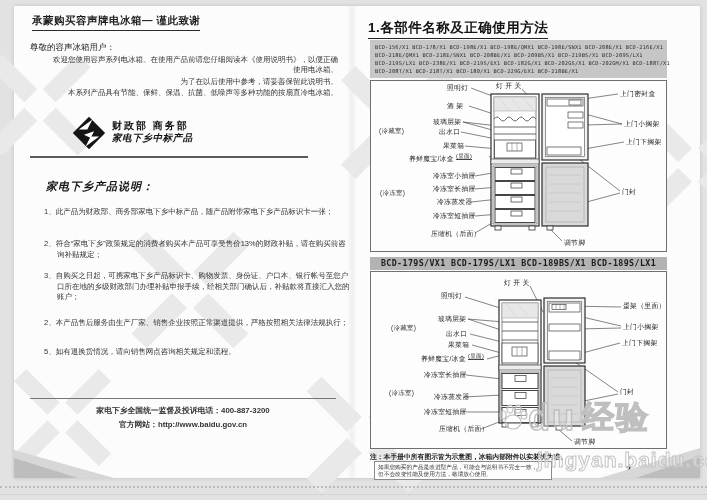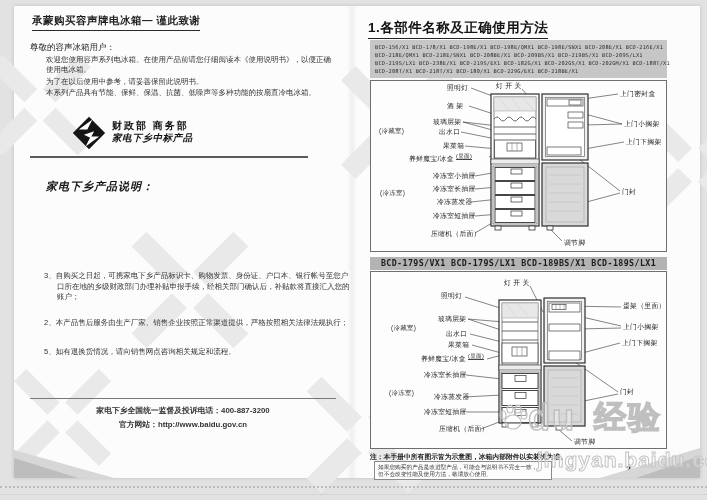--- a/index.html
+++ b/index.html
@@ -6,21 +6,21 @@
   body{font-family:"Liberation Sans","DejaVu Sans",sans-serif;background:#d9d9d9;}
   .screen{position:relative;width:707px;height:500px;overflow:hidden;background:#e2e2e2;}
   .spread{position:absolute;left:14px;top:6px;width:686px;height:472px;background:#fcfcfc;box-shadow:0 0 4px rgba(0,0,0,.15);}
   .fold{position:absolute;left:347px;top:6px;width:10px;height:472px;background:linear-gradient(to right,rgba(0,0,0,0),rgba(0,0,0,.05),rgba(0,0,0,0));}
   .snow{position:absolute;z-index:1;}
   .content{position:absolute;inset:0;z-index:2;}
   .abs{position:absolute;}
   
   .lp-title{left:32px;top:14px;font-size:10.5px;font-weight:bold;color:#1d1d1d;border-bottom:1.4px solid #2a2a2a;padding-bottom:2px;letter-spacing:.5px;}
   .lp-greet{left:30px;top:42px;font-size:8.5px;font-weight:normal;color:#222;}
-  .lp-para{left:46px;width:292px;font-size:7.5px;line-height:10px;color:#333;}
+  .lp-para{left:46px;width:292px;font-size:7.5px;line-height:10px;color:#333;text-align:right;}
   .logo-icon{left:72px;top:116px;width:34px;height:34px;}
   .logo-l1{left:112px;top:119px;font-size:10px;font-weight:bold;letter-spacing:2px;color:#111;}
   .logo-l2{left:112px;top:132px;font-size:9.5px;font-weight:bold;font-style:italic;letter-spacing:.6px;color:#111;text-align:right;}
   .lp-hr{left:30px;top:156px;width:278px;height:2px;background:#5a5a5a;}
   .lp-head{left:46px;top:179px;font-size:11px;font-weight:bold;font-style:italic;letter-spacing:1px;color:#151515;}
   .item{left:44px;width:294px;font-size:7.5px;line-height:10.6px;color:#333;padding-left:13px;text-indent:-13px;}
   .lp-rule2{left:30px;top:398px;width:306px;height:1px;background:#777;}
   .lp-foot{left:30px;width:306px;text-align:center;font-size:7.8px;font-weight:bold;color:#333;}
   .pgnum{font-size:9px;font-weight:bold;color:#222;}
   
@@ -99,20 +99,22 @@
       <path d="M20,1 L39,20 L20,39 L1,20 Z" fill="#151515"></path>
       <path d="M8,16 L24,4 L18,16 Z" fill="#fff"></path>
       <path d="M32,24 L16,36 L22,24 Z" fill="#fff"></path>
       <path d="M14,22 L26,18 L22,26 Z" fill="#fff"></path>
     </svg>
     <span class="abs logo-l1">财政部  商务部</span>
     <span class="abs logo-l2">家电下乡中标产品</span>
     <div class="abs lp-hr"></div>
 
     <span class="abs lp-head">家电下乡产品说明：</span>
+    <div class="abs item" style="top:207px">1、此产品为财政部、商务部家电下乡中标产品，随产品附带家电下乡产品标识卡一张；</div>
+    <div class="abs item" style="top:239px">2、符合“家电下乡”政策规定的消费者购买本产品可享受售价13%的财政补贴，请在购买前咨询补贴规定；</div>
     <div class="abs item" style="top:271px">3、自购买之日起，可携家电下乡产品标识卡、购物发票、身份证、户口本、银行帐号至您户口所在地的乡级财政部门办理补贴申报手续，经相关部门确认后，补贴款将直接汇入您的账户；</div>
     <div class="abs item" style="top:318px">2、本产品售后服务由生产厂家、销售企业按照正常渠道提供，严格按照相关法律法规执行；</div>
     <div class="abs item" style="top:347px">5、如有退换货情况，请向销售网点咨询相关规定和流程。</div>
 
     <div class="abs lp-rule2"></div>
     <div class="abs lp-foot" style="top:405px">家电下乡全国统一监督及投诉电话：400-887-3200</div>
     <div class="abs lp-foot" style="top:419px">官方网站：http://www.baidu.gov.cn</div>
     <span class="abs pgnum" style="left:68px;top:464px;z-index:4">1</span>
 
     <span class="abs rp-title">1.各部件名称及正确使用方法</span>
@@ -341,16 +343,16 @@
     <svg width="30" height="30" viewBox="0 0 30 30">
       <g fill="rgba(255,255,255,.35)" stroke="#c0c0c0" stroke-width="1.2">
         <ellipse cx="15" cy="19" rx="8" ry="7"></ellipse>
           <ellipse cx="5" cy="12" rx="3" ry="4"></ellipse>
         <ellipse cx="12" cy="6" rx="3" ry="4"></ellipse>
           <ellipse cx="20" cy="6" rx="3" ry="4"></ellipse>
           <ellipse cx="26" cy="12" rx="3" ry="4"></ellipse>
       </g>
     </svg>
     <span class="wm-big" style="font-size:36px">du</span>
-    <span class="wm-big" style="font-size:32px;margin-left:18px">经验</span>
+    <span class="wm-big" style="font-size:32px;margin-left:6px">经验</span>
   </div>
   <span class="wm-url" style="left:537px;top:448px">jingyan.baidu.com</span>
 </div>
 
 </body></html>

